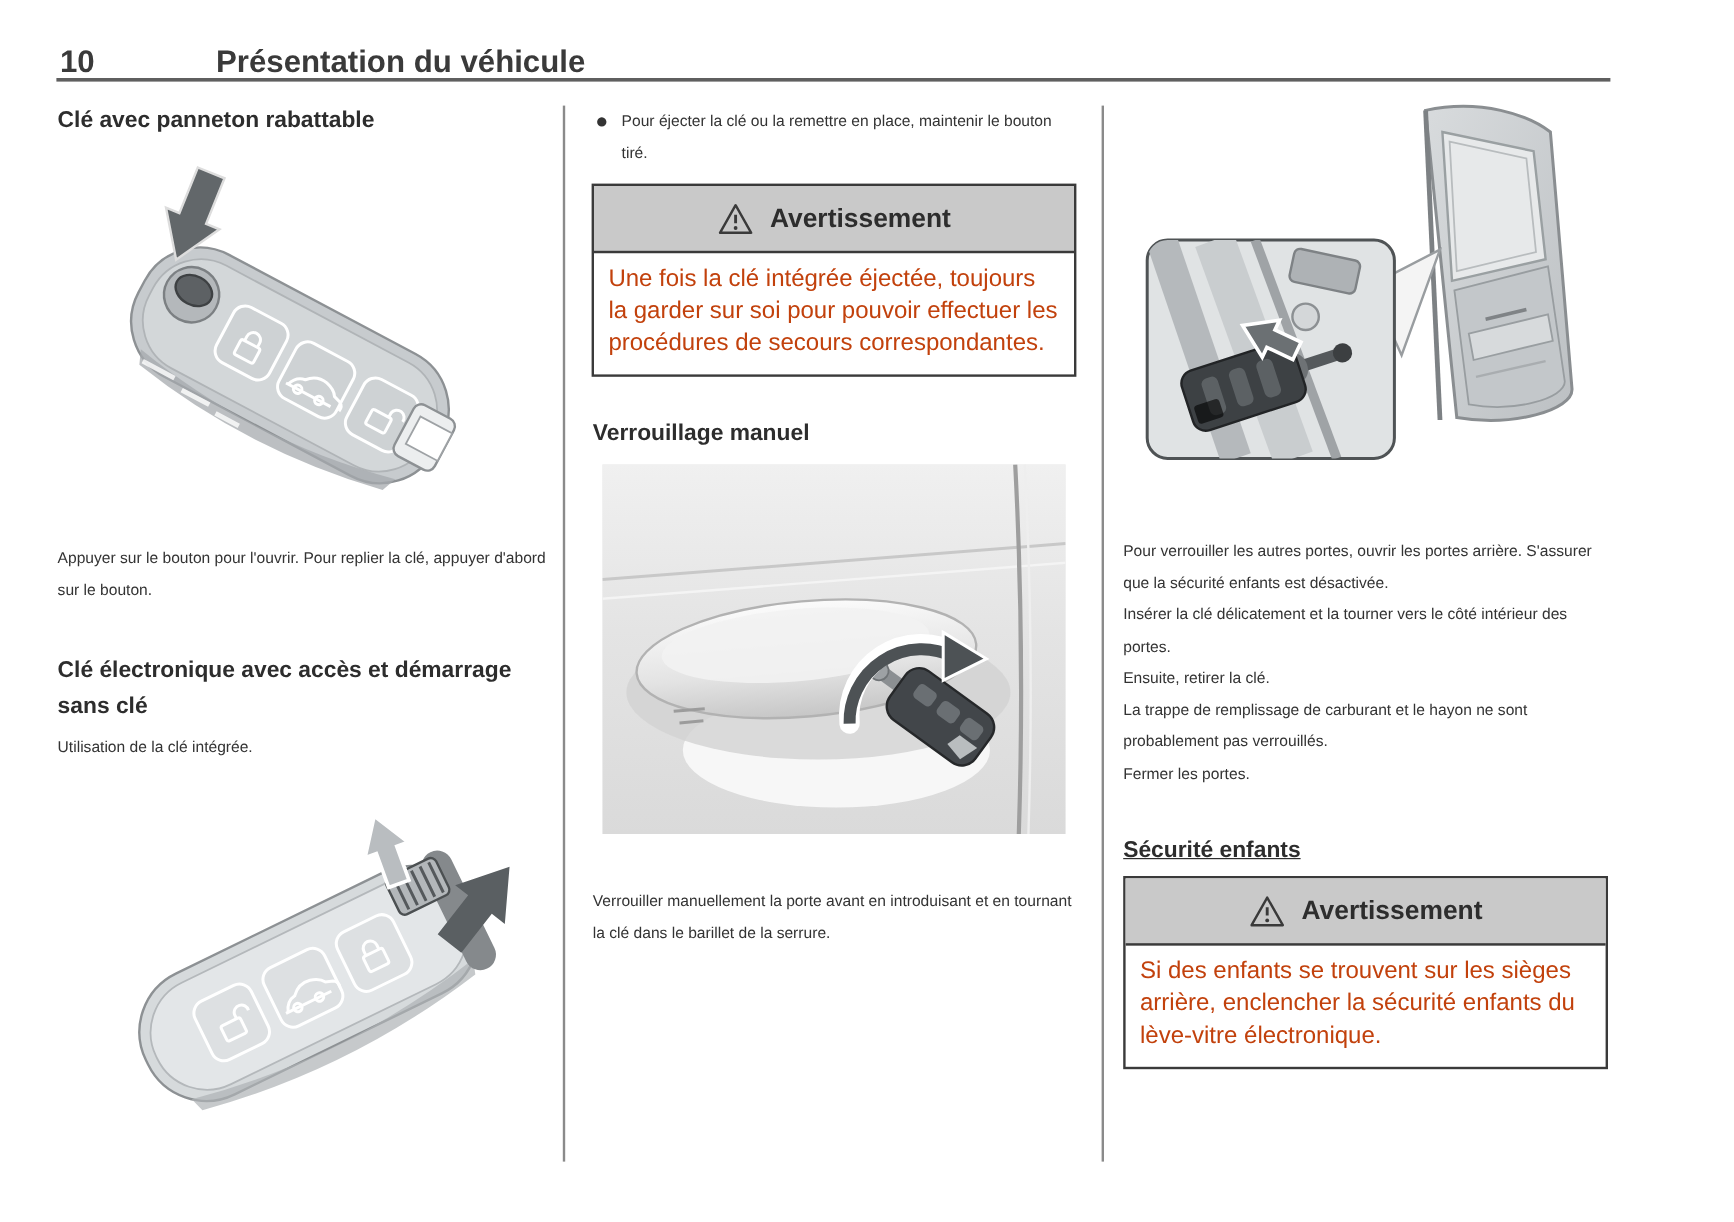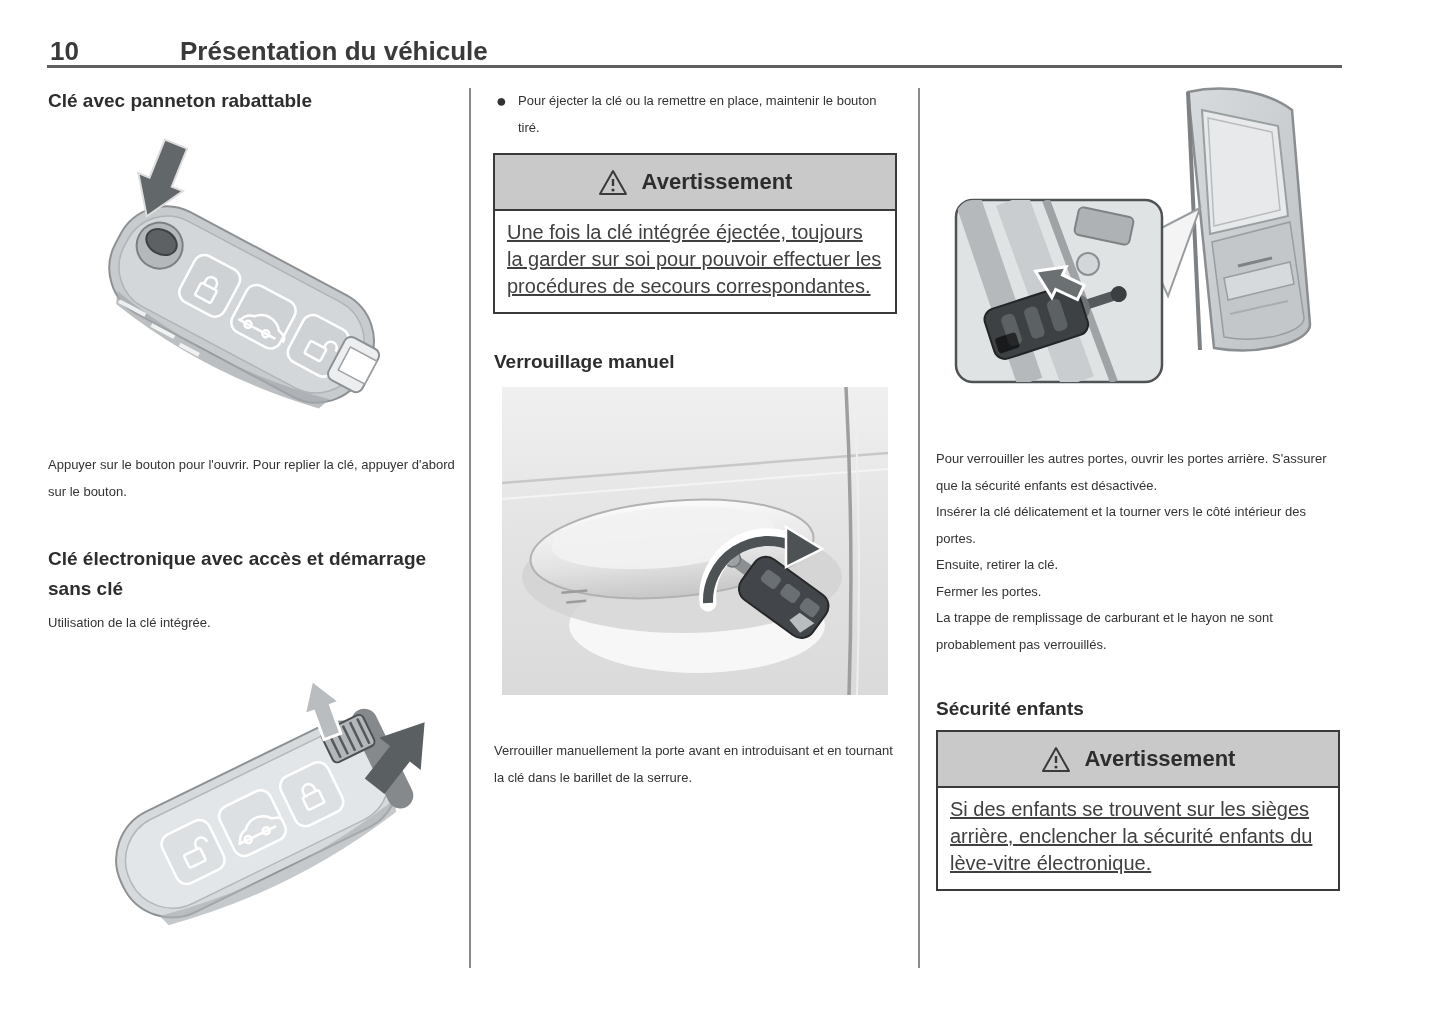--- a/index.html
+++ b/index.html
@@ -11,21 +11,21 @@
   .rule{background:#5f5f5f;height:3px;}
   .vdivider{background:#8a8a8a;width:2px;}
   h2{margin:0;font-size:19px;font-weight:bold;color:#2d2d2d;line-height:30px;}
   p{margin:0;font-size:13px;line-height:26.5px;color:#333;}
   figure{margin:0;}
   .bullet-row{display:flex;}
   .bullet-dot{font-size:18px;line-height:26.5px;width:22px;flex:0 0 22px;color:#333;}
   .warnbox{border:2px solid #3a3a3a;background:#fff;}
   .warnbox-head{background:#c9c9c9;border-bottom:2px solid #3a3a3a;height:54px;display:flex;align-items:center;justify-content:center;gap:14px;}
   .warnbox-title{font-size:22px;font-weight:bold;color:#2d2d2d;}
-  .warnbox-body{padding:8px 12px 12px 12px;font-size:20px;line-height:27px;color:#404040;text-decoration:underline;}
+  .warnbox-body{padding:8px 12px 12px 12px;font-size:20px;line-height:27px;color:#c2410c;}
   .fig-bg{background:#ececec;}
   svg{display:block;}
 </style>
 </head>
 <body>
 
 <div class="page">
 
   <span class="abs pagenum" style="left:50px;top:36px;">10</span>
   <span class="abs chapter" style="left:180px;top:36px;">Présentation du véhicule</span>
@@ -227,25 +227,25 @@
           </g>
         </g>
       </g>
     </svg>
   </figure>
 
   <div class="abs" style="left:936px;top:446px;width:412px;">
     <p>Pour verrouiller les autres portes, ouvrir les portes arrière. S'assurer que la sécurité enfants est désactivée.</p>
     <p>Insérer la clé délicatement et la tourner vers le côté intérieur des portes.</p>
     <p>Ensuite, retirer la clé.</p>
+    <p>La trappe de remplissage de carburant et le hayon ne sont probablement pas verrouillés.</p>
     <p>Fermer les portes.</p>
-    <p>La trappe de remplissage de carburant et le hayon ne sont probablement pas verrouillés.</p>
-  </div>
-
-  <h2 class="abs" style="left:936px;top:694px;width:404px;">Sécurité enfants</h2>
+  </div>
+
+  <h2 class="abs" style="left:936px;top:694px;width:404px;text-decoration:underline;">Sécurité enfants</h2>
 
   <div class="abs warnbox" style="left:936px;top:730px;width:400px;">
     <div class="warnbox-head">
       <svg width="30" height="27" viewBox="0 0 30 27">
         <polygon points="15,2 28,25 2,25" fill="none" stroke="#3a3a3a" stroke-width="2" stroke-linejoin="round"></polygon>
         <line x1="15" y1="10" x2="15" y2="17" stroke="#3a3a3a" stroke-width="2.4"></line>
         <circle cx="15" cy="21" r="1.6" fill="#3a3a3a"></circle>
       </svg>
       <span class="warnbox-title">Avertissement</span>
     </div>

